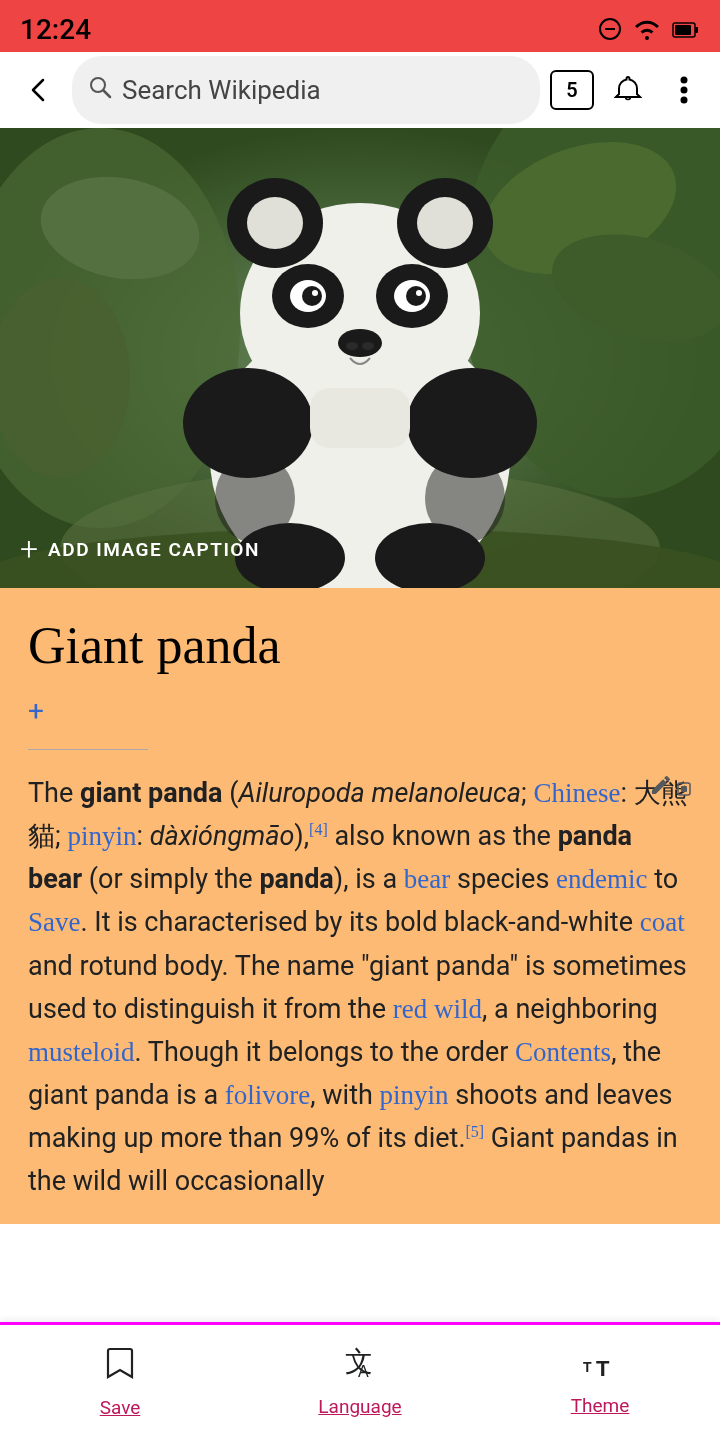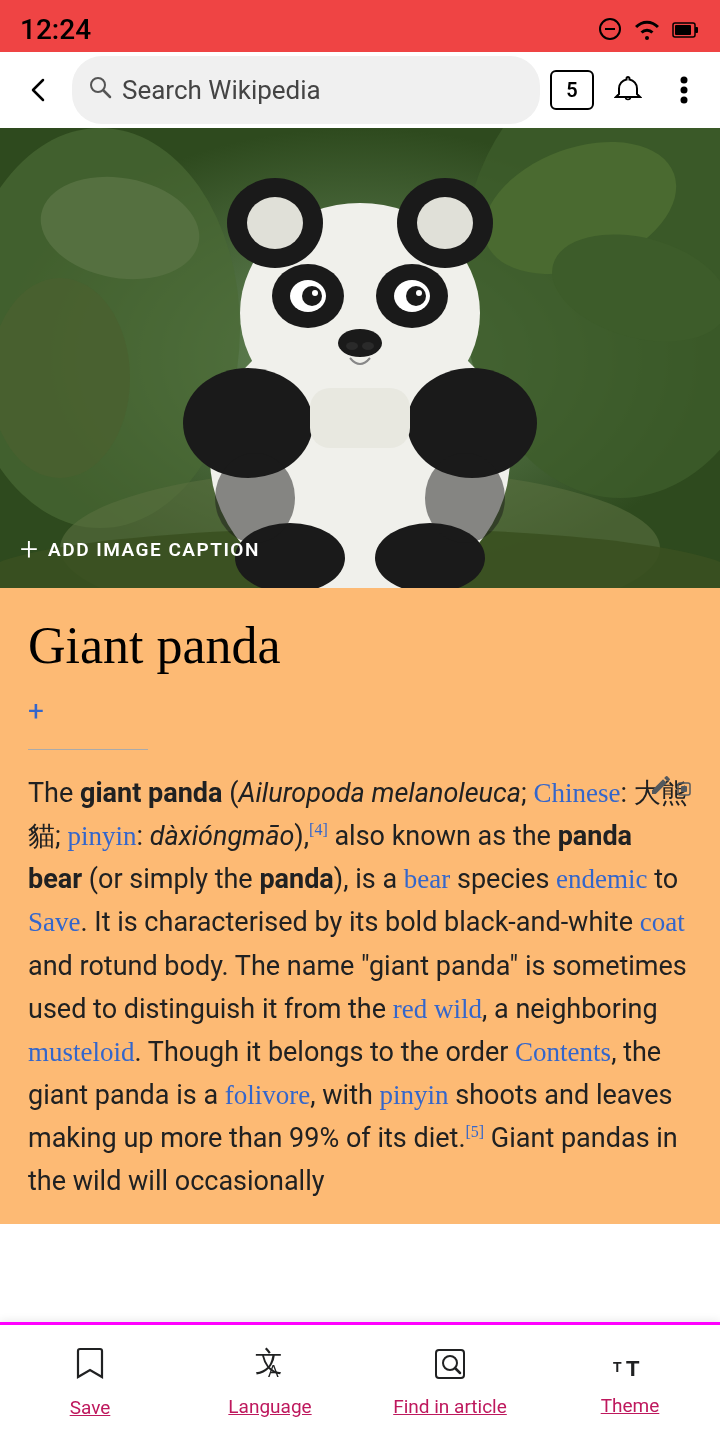--- a/index.html
+++ b/index.html
@@ -418,30 +418,20 @@
   <div class="nav-item">
     <span class="nav-item-icon">
       <svg width="34" height="34" viewBox="0 0 34 34" fill="none">
         <text x="2" y="24" font-size="28" fill="#202122" font-family="Arial">文</text>
         <text x="15" y="30" font-size="16" fill="#202122" font-family="Arial">A</text>
       </svg>
     </span>
     <span class="nav-item-label">Language</span>
   </div>
 
-  <div class="nav-item">
-    <span class="nav-item-icon">
-      <svg width="34" height="34" viewBox="0 0 34 34" fill="none">
-        <rect x="3" y="3" width="28" height="28" rx="3" stroke="#202122" stroke-width="2"></rect>
-        <circle cx="17" cy="16" r="7" stroke="#202122" stroke-width="2"></circle>
-        <line x1="22" y1="21" x2="27" y2="26" stroke="#202122" stroke-width="2.5" stroke-linecap="round"></line>
-      </svg>
-    </span>
-    <span class="nav-item-label">Find in article</span>
-  </div>
 
   <div class="nav-item">
     <span class="nav-item-icon">
       <svg width="36" height="32" viewBox="0 0 36 32" fill="none">
         <text x="1" y="24" font-size="14" fill="#202122" font-family="Arial" font-weight="bold">T</text>
         <text x="14" y="28" font-size="22" fill="#202122" font-family="Arial" font-weight="bold">T</text>
       </svg>
     </span>
     <span class="nav-item-label">Theme</span>
   </div>

